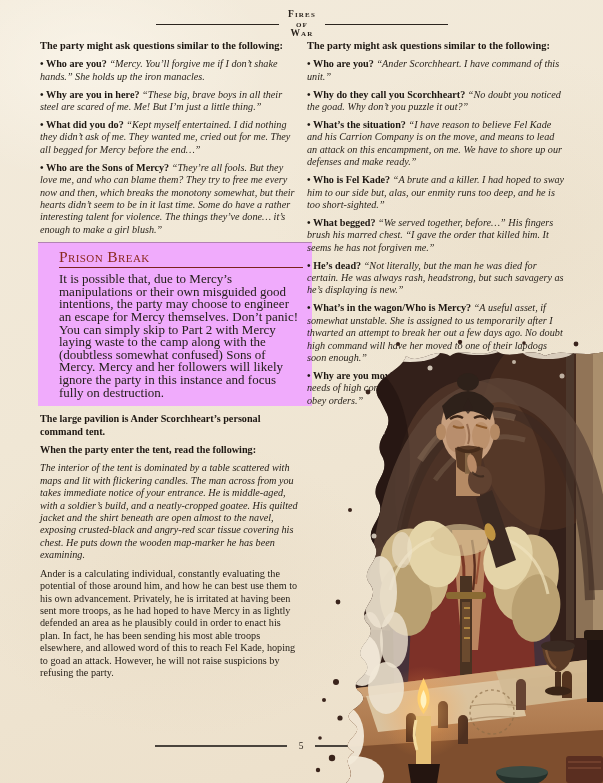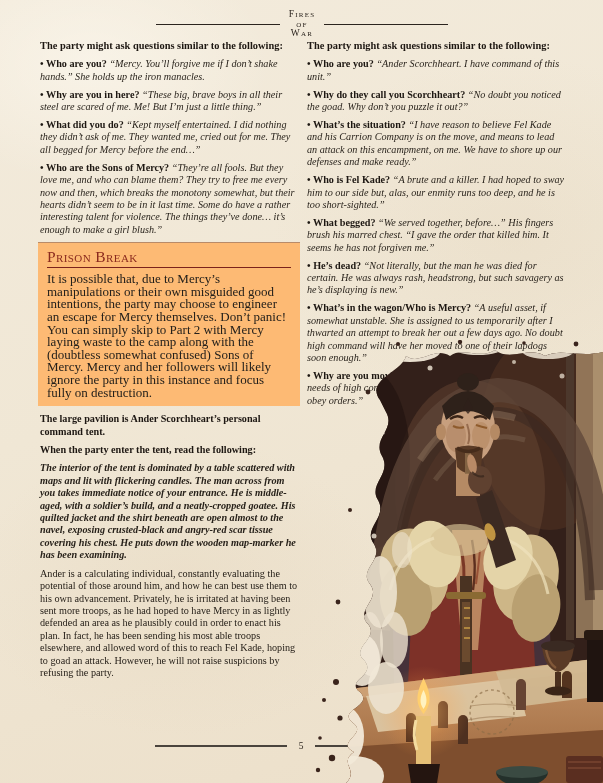--- a/index.html
+++ b/index.html
@@ -11,39 +11,39 @@
       radial-gradient(ellipse 400px 300px at 85% 30%, rgba(222,204,176,.25), transparent 60%),
       radial-gradient(ellipse 350px 250px at 30% 75%, rgba(226,210,184,.3), transparent 60%),
       linear-gradient(160deg,#f3ebdc 0%,#f0e7d5 45%,#ecdfc9 100%);
     color:#27211a;
   }
   .page{position:absolute;inset:0;}
 
   
   .runhead{position:absolute;top:10px;left:156px;width:292px;display:flex;align-items:center;}
   .runhead .rule{flex:1;height:1.4px;background:#2b241e;}
-  .runhead .words{display:flex;flex-direction:column;align-items:center;padding:0 9px;}
+  .runhead .words{display:flex;flex-direction:column;align-items:center;padding:0 9px;font-weight:bold;}
   .runhead .word{font-variant:small-caps;font-size:9.5px;line-height:9.5px;letter-spacing:1.2px;color:#2b241e;}
 
   
   .col{position:absolute;top:40px;width:258px;font-size:10.2px;line-height:12.4px;}
   .col-left{left:40px;}
   .col-right{left:307px;}
   .intro{font-weight:bold;color:#1d1712;margin:0 0 6px 0;font-size:10.4px;}
   .qa{margin:0 0 5.5px 0;text-indent:0;}
   .qa::before{content:"• ";font-weight:bold;color:#1d1712;}
   .qa .q{font-weight:bold;font-style:normal;color:#1d1712;}
   .qa .a{font-style:italic;color:#2a241d;}
   p.plain{margin:0 0 6px 0;}
   p.bold{font-weight:bold;color:#1d1712;margin:0 0 6px 0;}
-  p.read{font-style:italic;margin:0 0 6px 0;font-weight:bold;}
-
-  
-  .box{background:#fdba74;border-top:1px solid rgba(101,82,92,.45);
-       padding:6px 9px 7px 9px;margin:4px 0 7px -2px;width:calc(100% - 14px);}
+  p.read{font-style:italic;margin:0 0 6px 0;}
+
+  
+  .box{background:#f0abfc;border-top:1px solid rgba(101,82,92,.45);
+       padding:6px 9px 7px 21px;margin:4px 0 7px -2px;width:calc(100% - 14px);}
   .box-title{font-variant:small-caps;font-size:15.5px;line-height:16px;letter-spacing:.4px;
              color:#8b2a1e;font-weight:500;}
   .box-rule{height:1.6px;background:#7b221b;margin:2px 0 5px 0;}
   .box-body{font-size:13px;line-height:12.6px;color:#24201b;}
 
   
   .footer{position:absolute;top:741px;left:155px;width:292px;display:flex;align-items:center;}
   .footer .rule{flex:1;height:1.4px;background:#4a443d;}
   .footer .pagenum{padding:0 12px;font-size:9.5px;color:#2b241e;}
 

